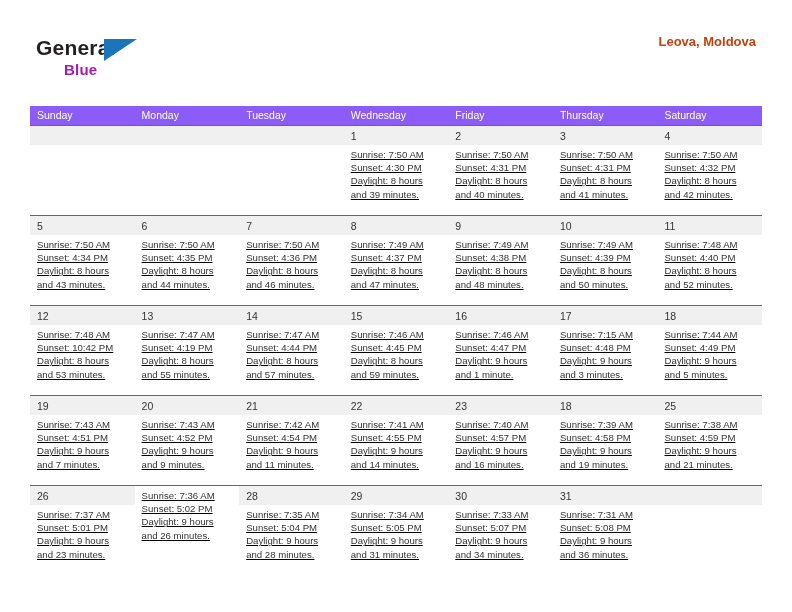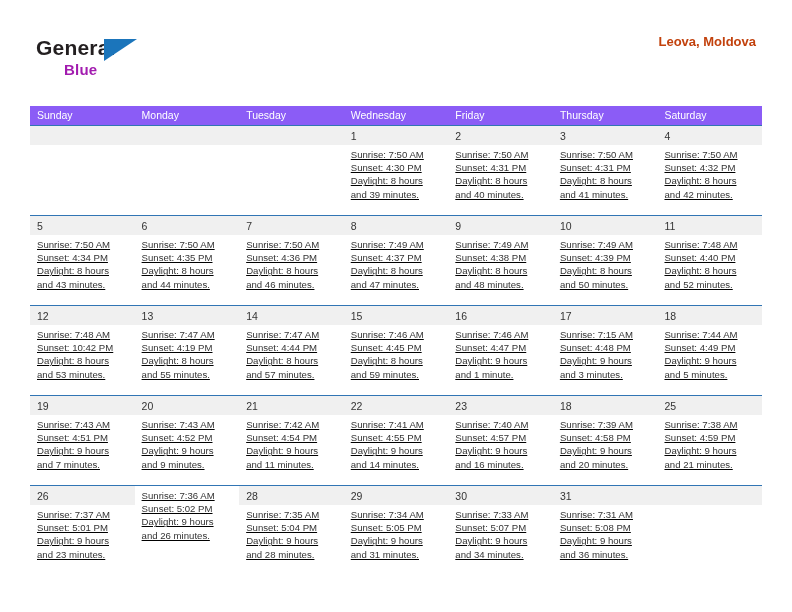--- a/index.html
+++ b/index.html
@@ -416,21 +416,21 @@
           <div class="day-line">Daylight: 9 hours</div>
           <div class="day-line">and 16 minutes.</div>
         </div>
       </div>
       <div class="day-cell">
         <div class="day-num-band"><span class="day-num">18</span></div>
         <div class="day-body">
           <div class="day-line">Sunrise: 7:39 AM</div>
           <div class="day-line">Sunset: 4:58 PM</div>
           <div class="day-line">Daylight: 9 hours</div>
-          <div class="day-line">and 20 minutes.</div>
+          <div class="day-line">and 19 minutes.</div>
         </div>
       </div>
       <div class="day-cell">
         <div class="day-num-band"><span class="day-num">25</span></div>
         <div class="day-body">
           <div class="day-line">Sunrise: 7:38 AM</div>
           <div class="day-line">Sunset: 4:59 PM</div>
           <div class="day-line">Daylight: 9 hours</div>
           <div class="day-line">and 21 minutes.</div>
         </div>

